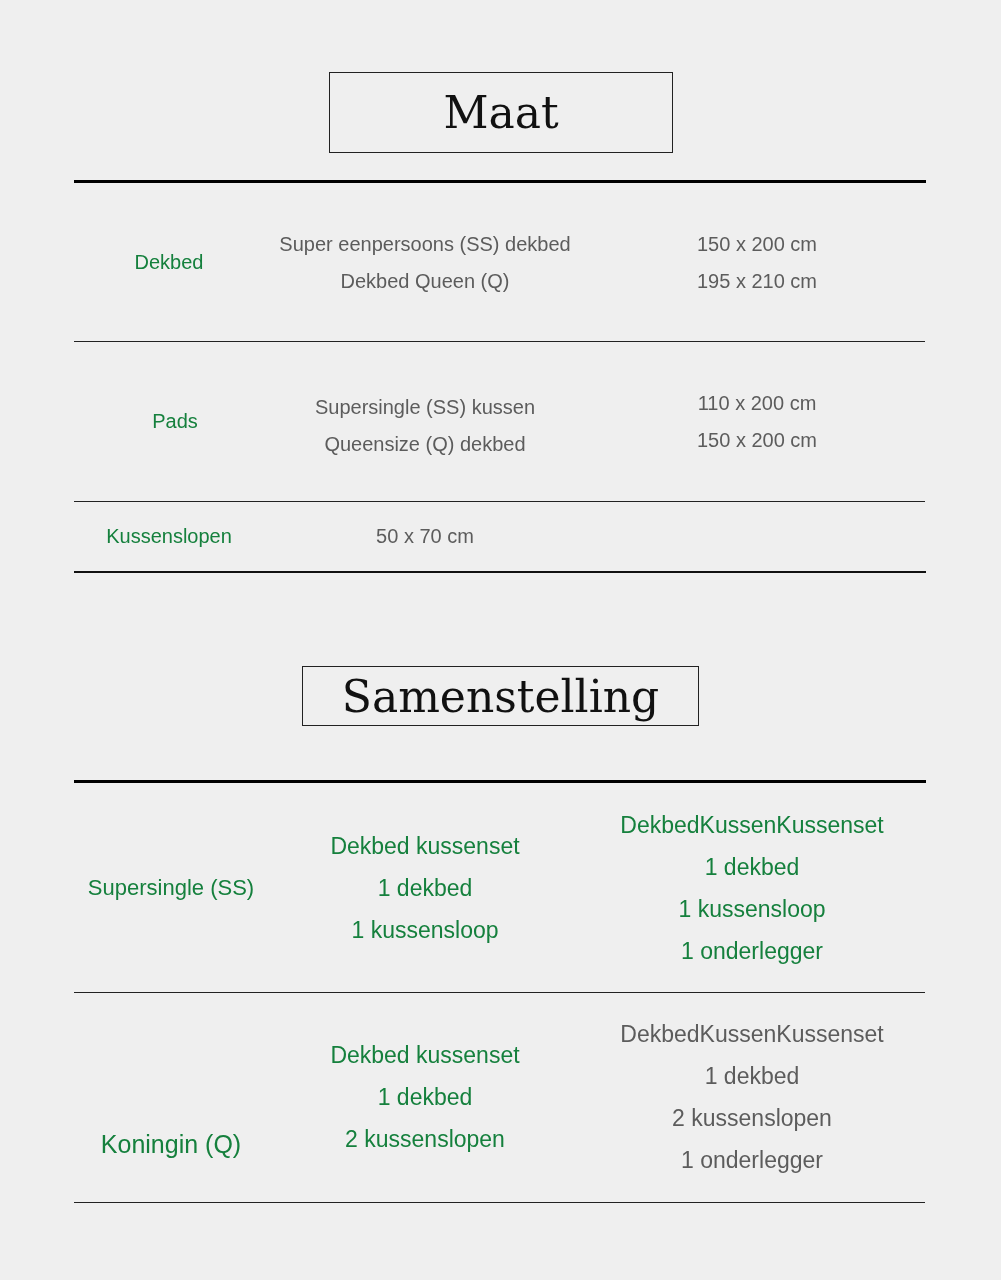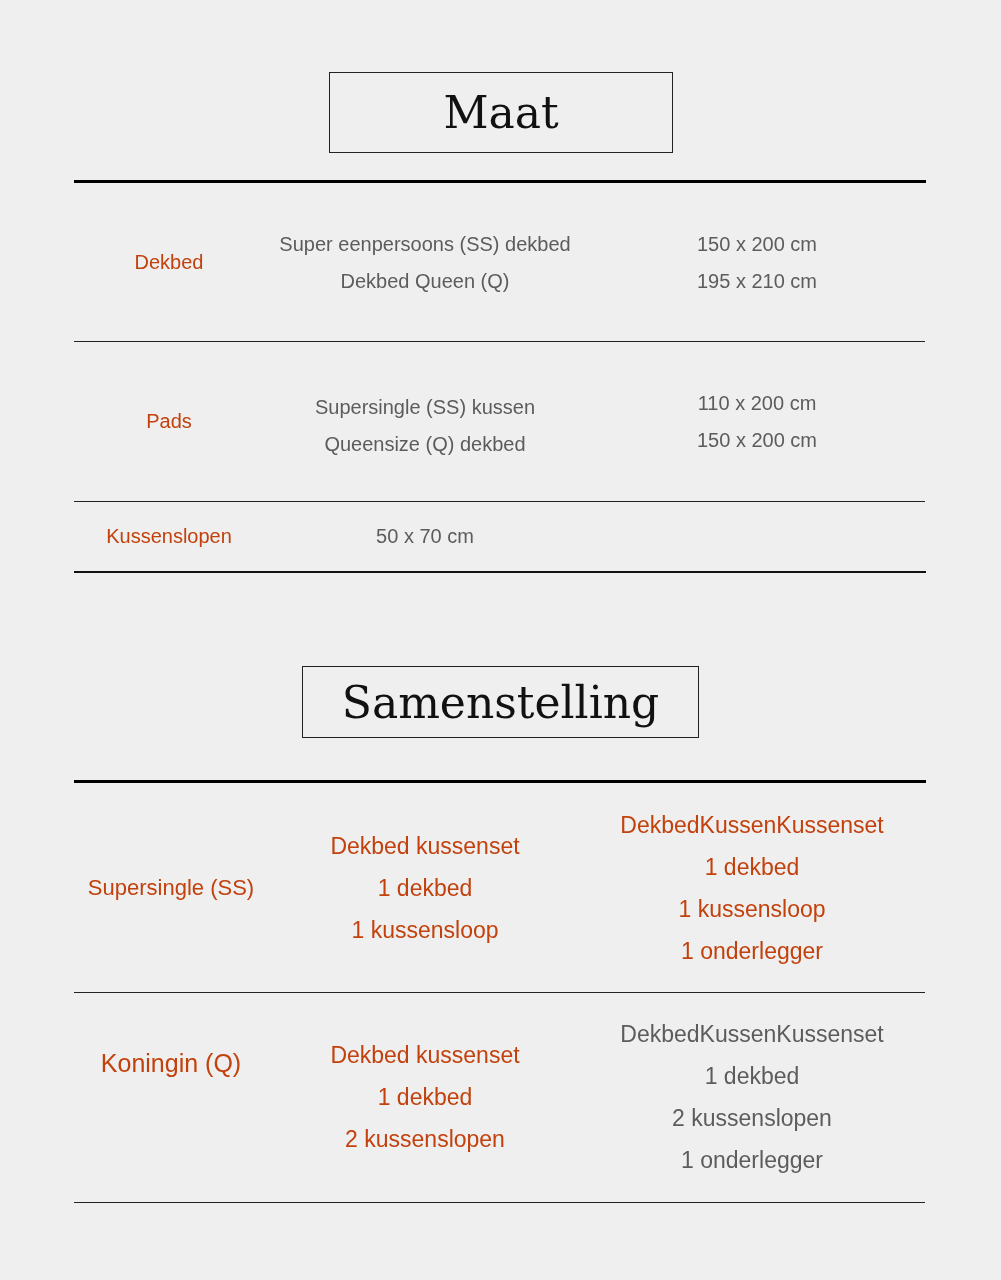--- a/index.html
+++ b/index.html
@@ -14,30 +14,30 @@
     .title-box {
       position: absolute;
       border: 1px solid #222;
       box-sizing: border-box;
       display: flex; align-items: center; justify-content: center;
       font-family: "DejaVu Serif", "Liberation Serif", serif;
       font-size: 44px;
       color: #111;
     }
     #maat-title { left: 329px; top: 72px; width: 344px; height: 81px; }
-    #samen-title { left: 302px; top: 666px; width: 397px; height: 72px; }
+    #samen-title { left: 302px; top: 666px; width: 397px; height: 60px; }
     .rule-thick { position: absolute; left: 74px; width: 852px; height: 3px; background: #000; }
     .rule-thin { position: absolute; left: 74px; width: 851px; height: 1px; background: #222; }
     .rule-med { position: absolute; left: 74px; width: 852px; height: 2px; background: #111; }
     .cell {
       position: absolute;
       display: flex; flex-direction: column; align-items: center; justify-content: center;
       text-align: center;
     }
-    .label { color: #c2410c; font-size: 20px; }
+    .label { color: #15803d; font-size: 20px; }
     .muted { color: #5c5c5c; font-size: 20px; }
     .maat-line { line-height: 37px; }
     .samen-line { line-height: 42px; font-size: 23px; }
   </style>
 </head>
 <body>
 
 <div class="title-box" id="maat-title">Maat</div>
 <div class="rule-thick" style="top:180px;"></div>
 
@@ -45,21 +45,21 @@
 <div class="cell muted" style="left:264px; top:225px; width:322px; height:76px;">
   <span class="maat-line">Super eenpersoons (SS) dekbed</span>
   <span class="maat-line">Dekbed Queen (Q)</span>
 </div>
 <div class="cell muted" style="left:640px; top:225px; width:234px; height:76px;">
   <span class="maat-line">150 x 200 cm</span>
   <span class="maat-line">195 x 210 cm</span>
 </div>
 <div class="rule-thin" style="top:341px;"></div>
 
-<div class="cell label" style="left:74px; top:342px; width:190px; height:159px;">Pads</div>
+<div class="cell label" style="left:80px; top:342px; width:190px; height:159px;">Pads</div>
 <div class="cell muted" style="left:264px; top:388px; width:322px; height:76px;">
   <span class="maat-line">Supersingle (SS) kussen</span>
   <span class="maat-line">Queensize (Q) dekbed</span>
 </div>
 <div class="cell muted" style="left:640px; top:384px; width:234px; height:76px;">
   <span class="maat-line">110 x 200 cm</span>
   <span class="maat-line">150 x 200 cm</span>
 </div>
 <div class="rule-thin" style="top:501px;"></div>
 
@@ -79,21 +79,21 @@
   <span class="samen-line">1 kussensloop</span>
 </div>
 <div class="cell label" style="left:600px; top:804px; width:304px; height:168px;">
   <span class="samen-line">DekbedKussenKussenset</span>
   <span class="samen-line">1 dekbed</span>
   <span class="samen-line">1 kussensloop</span>
   <span class="samen-line">1 onderlegger</span>
 </div>
 <div class="rule-thin" style="top:992px;"></div>
 
-<div class="cell label" style="left:74px; top:959px; width:194px; height:209px; font-size:25px;">Koningin (Q)</div>
+<div class="cell label" style="left:74px; top:1040px; width:194px; height:209px; font-size:25px;">Koningin (Q)</div>
 <div class="cell label" style="left:280px; top:1034px; width:290px; height:126px;">
   <span class="samen-line">Dekbed kussenset</span>
   <span class="samen-line">1 dekbed</span>
   <span class="samen-line">2 kussenslopen</span>
 </div>
 <div class="cell muted" style="left:600px; top:1013px; width:304px; height:168px;">
   <span class="samen-line">DekbedKussenKussenset</span>
   <span class="samen-line">1 dekbed</span>
   <span class="samen-line">2 kussenslopen</span>
   <span class="samen-line">1 onderlegger</span>

